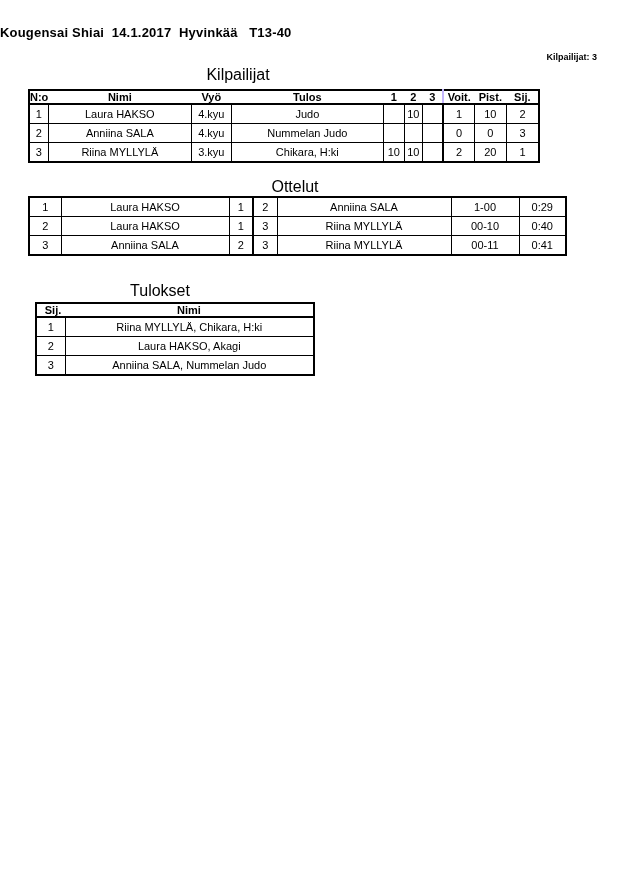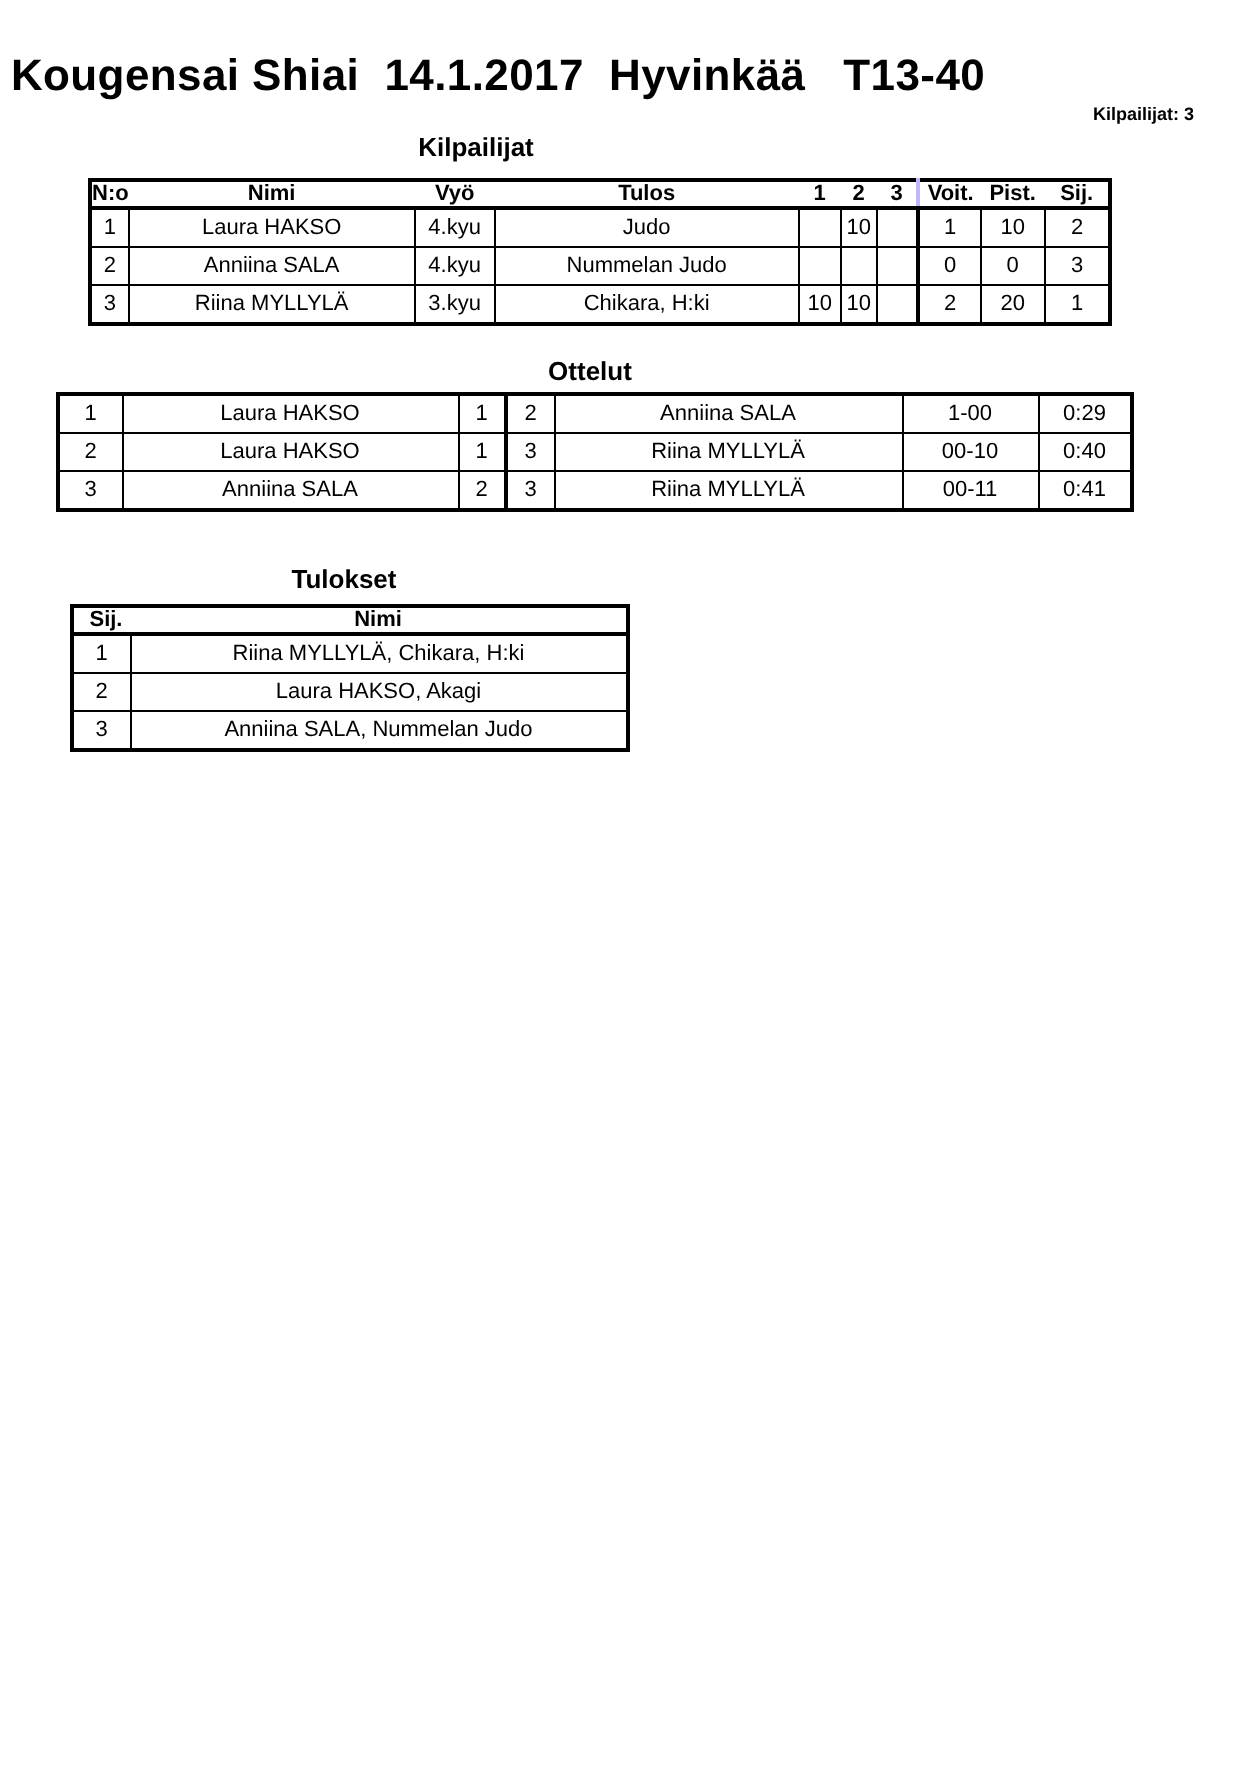--- a/index.html
+++ b/index.html
@@ -1,33 +1,33 @@
 <!DOCTYPE html>
 <html><head>
 <meta charset="utf-8">
 <style>
   html, body { margin:0; padding:0; background:#ffffff; }
   .page {
     position:relative; width:630px; height:891px; background:#ffffff;
     font-family:"Liberation Sans", sans-serif; color:#000000; overflow:hidden;
   }
   .title {
-    position:absolute; top:25px; left:0; width:498px; text-align:center;
-    font-size:22px; font-weight:bold; white-space:pre; letter-spacing:0.2px;
+    position:absolute; top:25px; left:0; width:498px; 
+    font-size:13px; font-weight:bold; white-space:pre; letter-spacing:0.2px;
   }
   .count {
     position:absolute; top:52px; right:33px; font-size:9px; font-weight:bold;text-align:center;
   }
   .sec-h {
-    position:absolute; transform:translateX(-50%); font-size:13px;
-    font-weight:bold; white-space:nowrap;
+    position:absolute; transform:translateX(-50%); font-size:16px;
+    font-weight:normal; white-space:nowrap;
   }
   .sec-h.k { left:238px; top:66px; }
   .sec-h.o { left:295px; top:178px; }
-  .sec-h.t { left:172px; top:282px; }
+  .sec-h.t { left:160px; top:282px; }
 
   table.tbl {
     position:absolute; border-collapse:collapse; table-layout:fixed;
     font-size:11px; border:2px solid #000;
   }
   .tbl th {
     padding:0; font-size:11px; font-weight:bold; height:12px;
     border:none; border-bottom:2px solid #000;
     white-space:nowrap; overflow:hidden; text-align:center; vertical-align:middle;
   }
@@ -35,21 +35,21 @@
     padding:0; height:18px; border:1px solid #000;
     white-space:nowrap; overflow:hidden; text-align:center; vertical-align:middle;
   }
   .tbl .thickL { border-left:2px solid #000; }
   .tbl th.thickL { border-left:2px solid #c4b5fd; }
   .l  { text-align:left; padding-left:6px; }
   .l8 { text-align:left; padding-left:8px; }
   .hL { text-align:left; padding-left:2px; }
   .hL0 { text-align:left; padding-left:0; }
 
-  #t1 { left:44px; top:89px;border-radius:19px; }
+  #t1 { left:28px; top:89px;border-radius:19px; }
   #t2 { left:28px; top:196px; }
   #t3 { left:35px; top:302px; }
 </style>
 </head>
 <body>
 
 <div class="page">
 
   <div class="title">Kougensai Shiai  14.1.2017  Hyvinkää   T13-40</div>
   <div class="count">Kilpailijat: 3</div>

